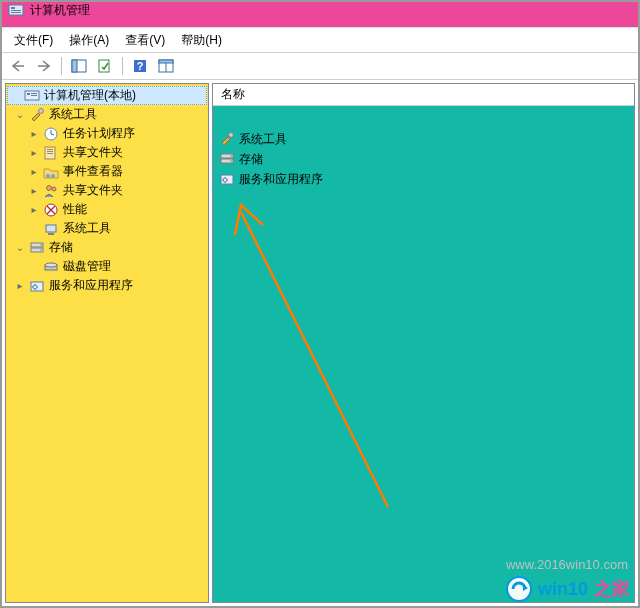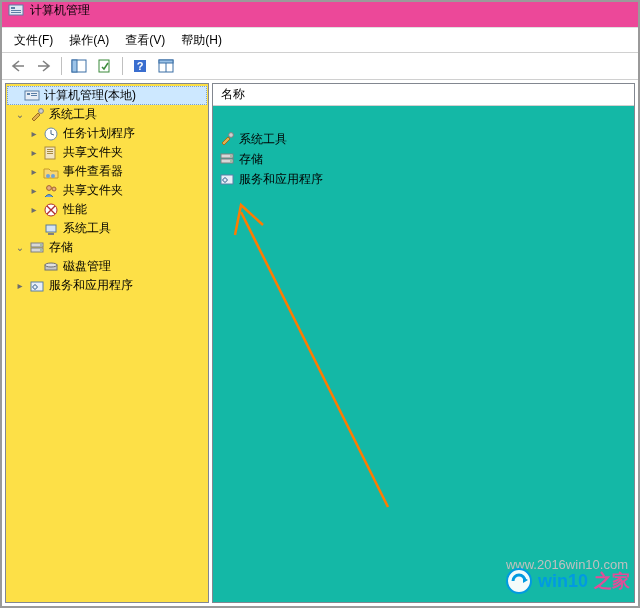--- a/index.html
+++ b/index.html
@@ -20,21 +20,21 @@
     .list-body { flex: 1; padding: 2px 4px; position: relative; }
     .list-row { display: flex; align-items: center; height: 20px; padding-left: 2px; gap: 4px; }
     .tree-root { }
     .tree-row { display: flex; align-items: center; height: 19px; white-space: nowrap; gap: 2px; }
     .tree-row.selected { background: #cde8ff; border: 1px dotted #7da2ce; }
     .tree-toggle { width: 14px; height: 14px; display: flex; align-items: center; justify-content: center; cursor: default; font-size: 10px; color: #6d6d6d; }
     .tree-toggle.empty { visibility: hidden; }
     .tree-icon { width: 16px; height: 16px; flex-shrink: 0; }
     .tree-label { padding: 0 2px; }
     .indent { display: inline-block; }
-    .watermark { position: absolute; right: 8px; bottom: 12px; display: flex; align-items: center; gap: 6px; opacity: 0.95; }
+    .watermark { position: absolute; right: 8px; bottom: 4px; display: flex; align-items: center; gap: 6px; opacity: 0.95; }
     .watermark .logo { width: 26px; height: 26px; }
     .watermark .txt1 { font-size: 18px; color: #0099e5; font-weight: bold; }
     .watermark .txt2 { font-size: 18px; color: #ec4899; font-weight: bold; }
     .watermark-url { position: absolute; right: 10px; bottom: 34px; font-size: 13px; color: #c0c0c0; }
     svg { display: block; }
     .arrow-overlay { position: absolute; pointer-events: none; left: 0; top: 0; }
   </style>
 </head>
 <body>
 

